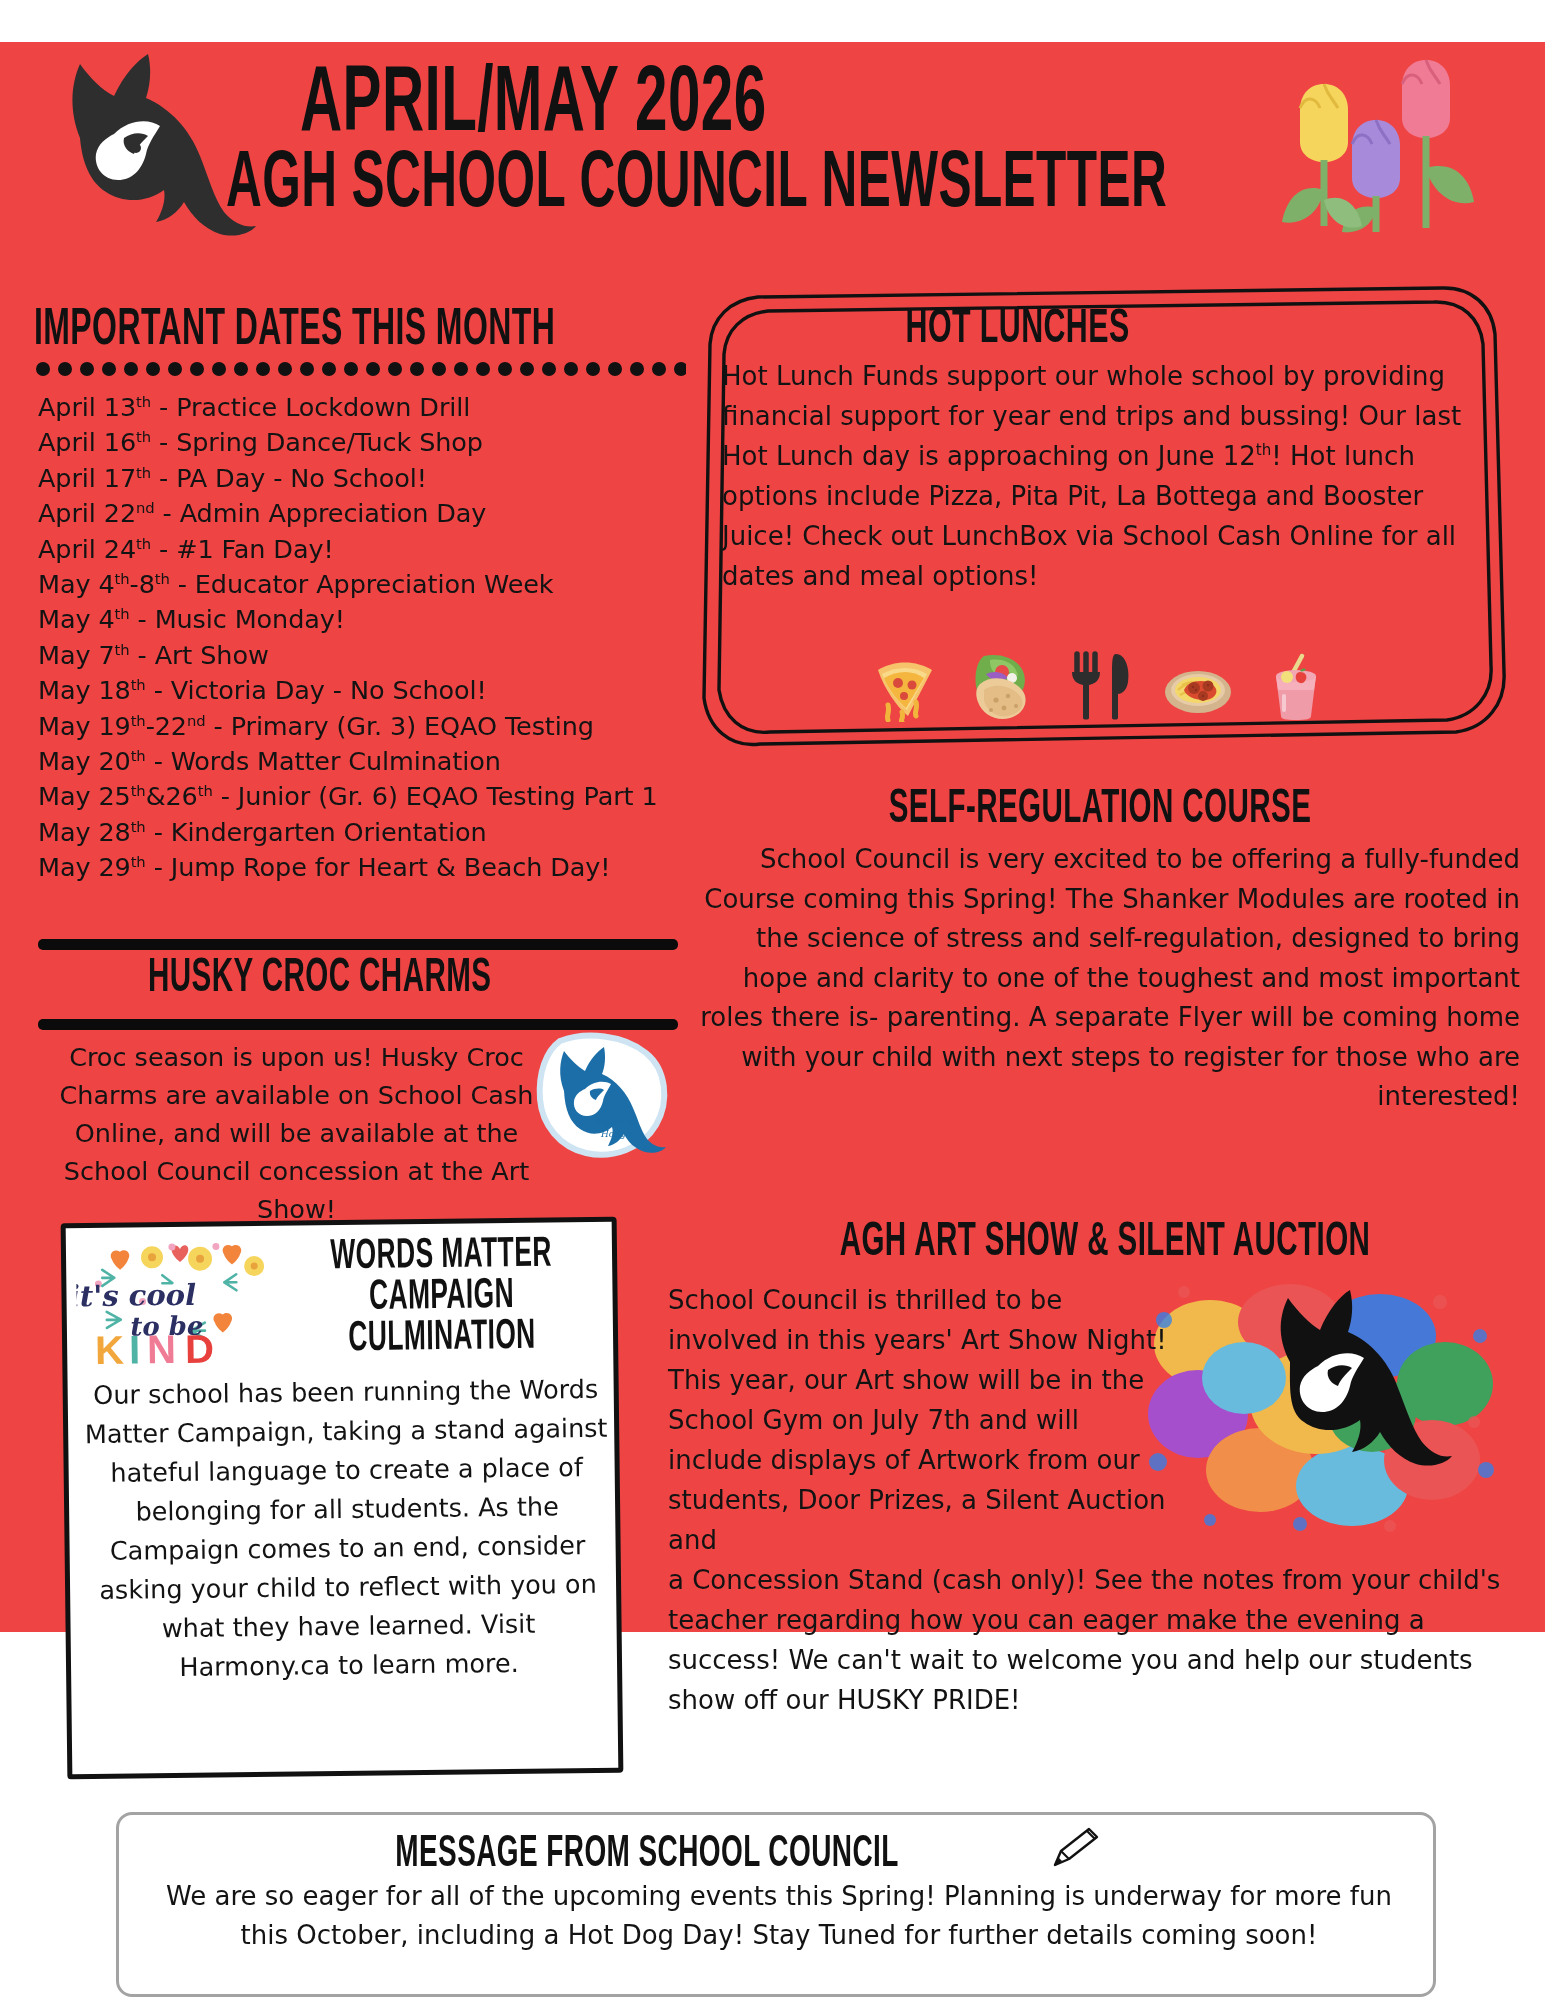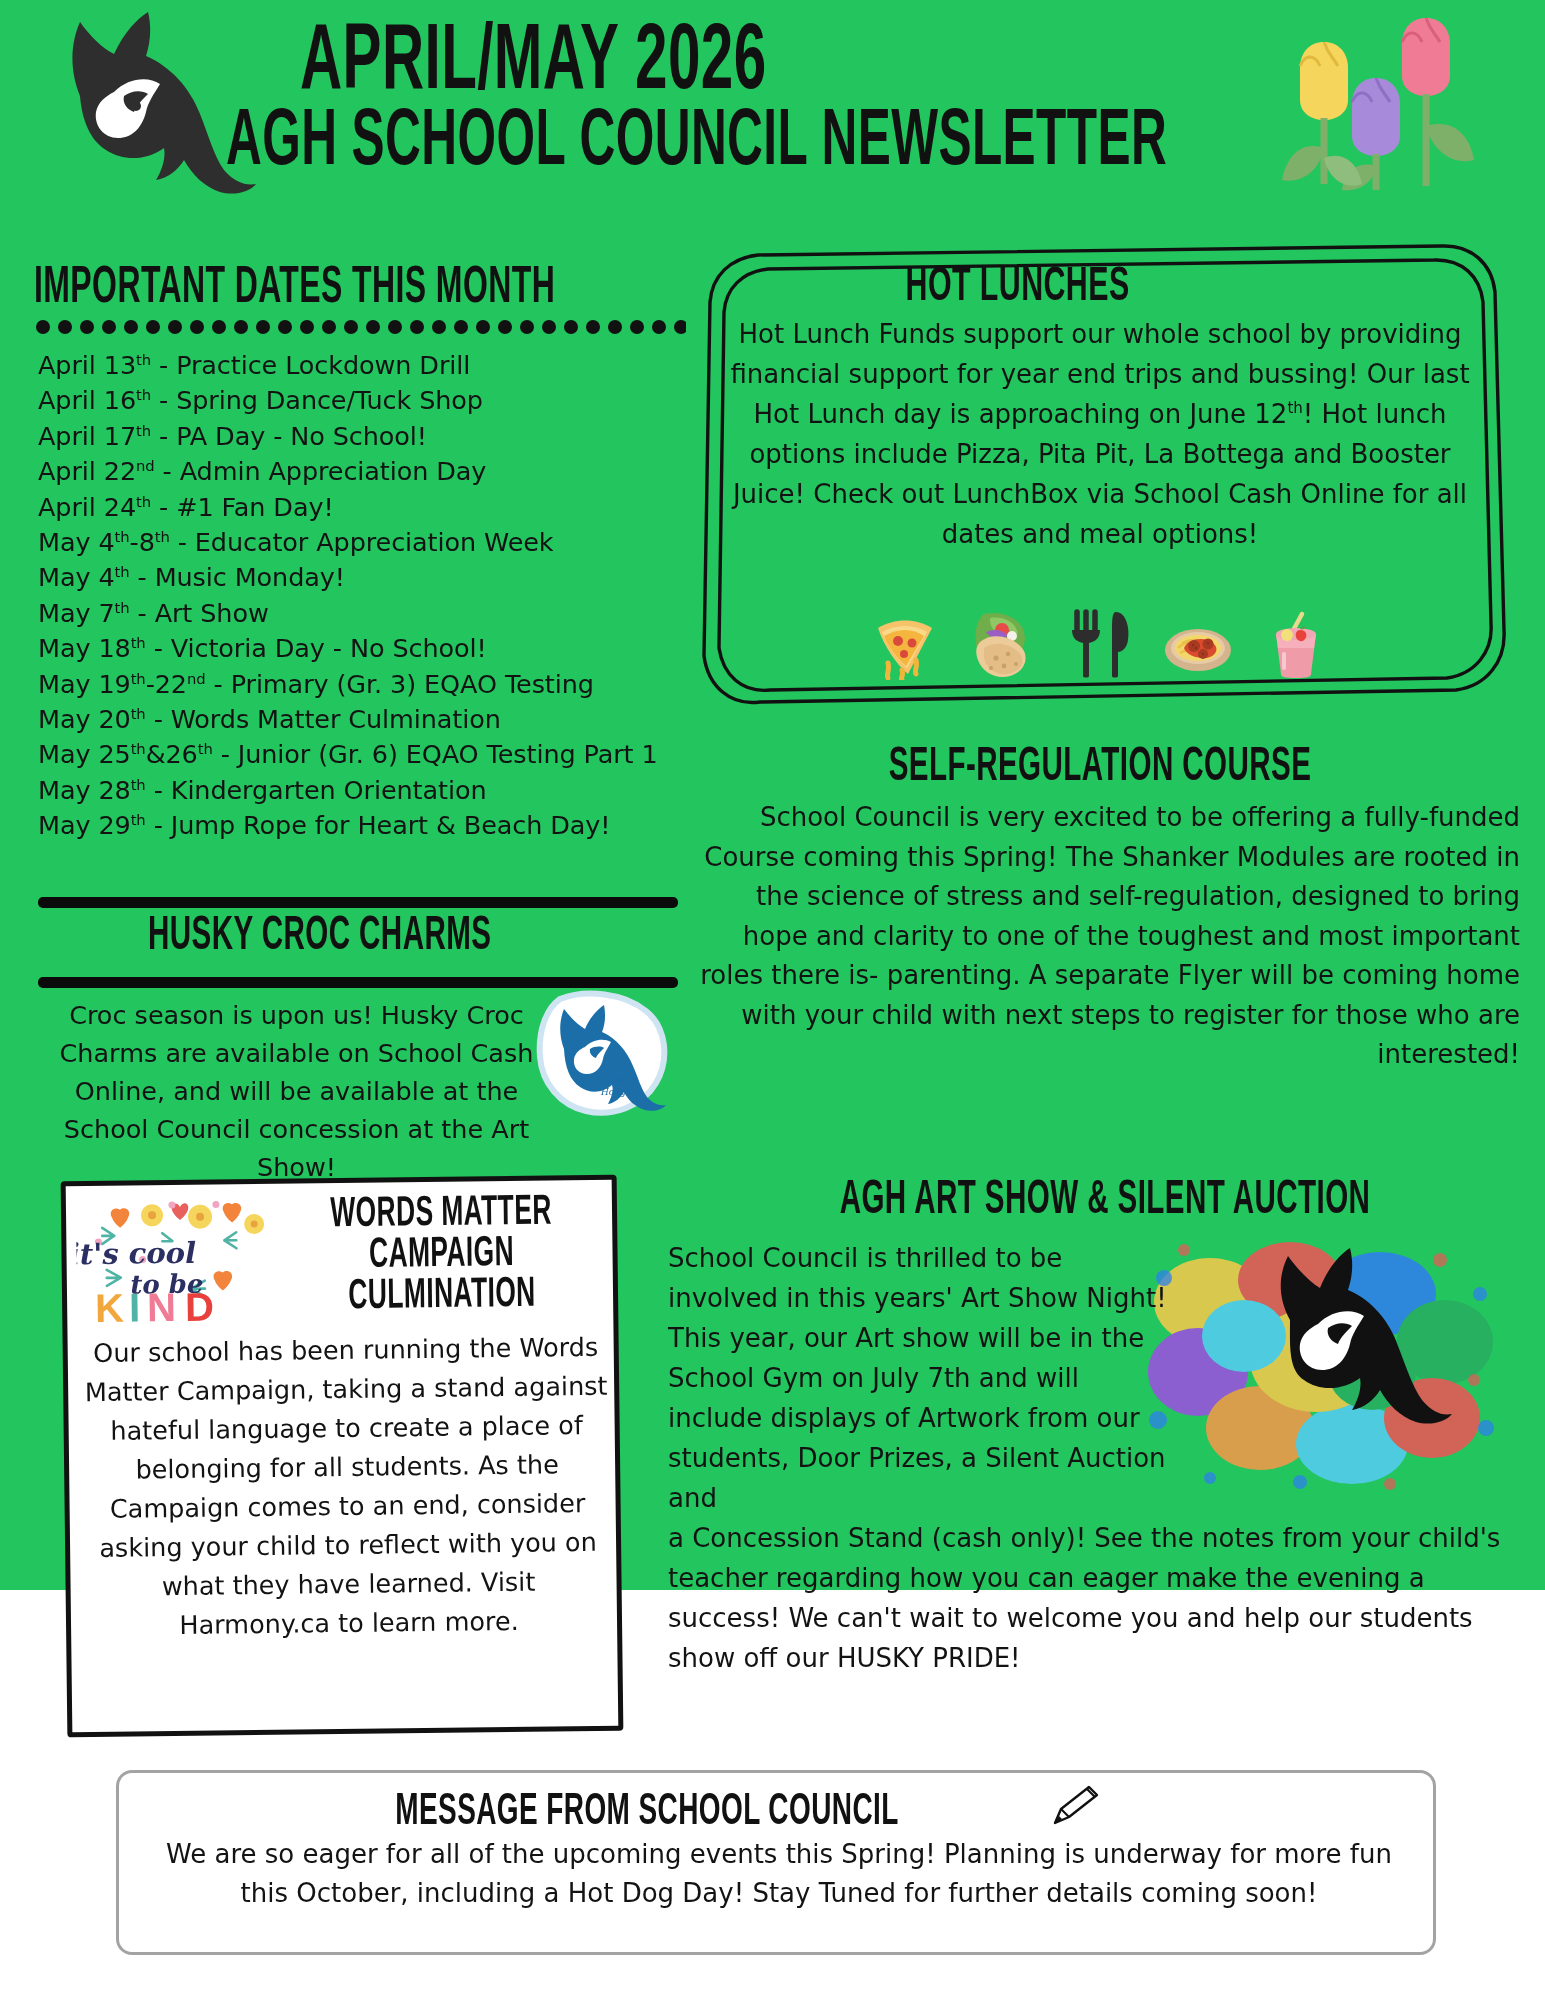--- a/index.html
+++ b/index.html
@@ -2,21 +2,21 @@
 <html><head>
 <meta charset="utf-8">
 <style>
   * { box-sizing: border-box; margin: 0; padding: 0; }
   html, body {
     width: 1545px; height: 1999px;
     background: #ffffff;
     font-family: "DejaVu Sans", sans-serif;
     overflow: hidden;
   }
-  .page { position: relative; width: 1545px; height: 1590px; background: #22c55e; }
+  .page { position: relative; width: 1545px; height: 1590px; background: #ef4444; margin-top: 42px; }
 
   
   .marker {
     font-family: "Liberation Sans", sans-serif;
     font-weight: 700;
     letter-spacing: 0.5px;
     transform: scaleX(0.80) scaleY(1.28);
     transform-origin: left center;
     white-space: nowrap;
     color: #111;
@@ -61,21 +61,21 @@
   .kind-art { position: absolute; left: 10px; top: 8px; width: 200px; height: 130px; }
   .wm-title { position: absolute; left: 205px; top: 8px; width: 340px; }
   .wm-title div { font-size: 33px; line-height: 41px; text-align: center; }
   .wm-body { position: absolute; left: 14px; top: 148px; width: 528px; }
   .wm-body p { font-size: 25.5px; line-height: 39px; text-align: center; }
 
   
   .hl-box { position: absolute; left: 688px; top: 238px; width: 824px; height: 472px; }
   .hl-title { position: absolute; left: 0; top: 22px; width: 824px; text-align: center; font-size: 38px; line-height: 46px; }
   .hl-body { position: absolute; left: 34px; top: 76px; width: 756px; }
-  .hl-body p { font-size: 26px; line-height: 40px; text-align: center; }
+  .hl-body p { font-size: 26px; line-height: 40px; }
   .hl-emoji { position: absolute; left: 0; top: 370px; width: 824px; display: flex; justify-content: center; align-items: flex-end; gap: 26px; }
 
   
   .sr-head { position: absolute; left: 700px; top: 742px; width: 800px; text-align: center; font-size: 37px; line-height: 46px; }
   .sr-body { position: absolute; left: 690px; top: 798px; width: 830px; }
   .sr-body p { font-size: 26px; line-height: 39.5px; text-align: right; }
 
   
   .as-head { position: absolute; left: 690px; top: 1175px; width: 830px; text-align: center; font-size: 37px; line-height: 46px; }
   .as-art { position: absolute; left: 1140px; top: 1232px; width: 360px; height: 265px; }

